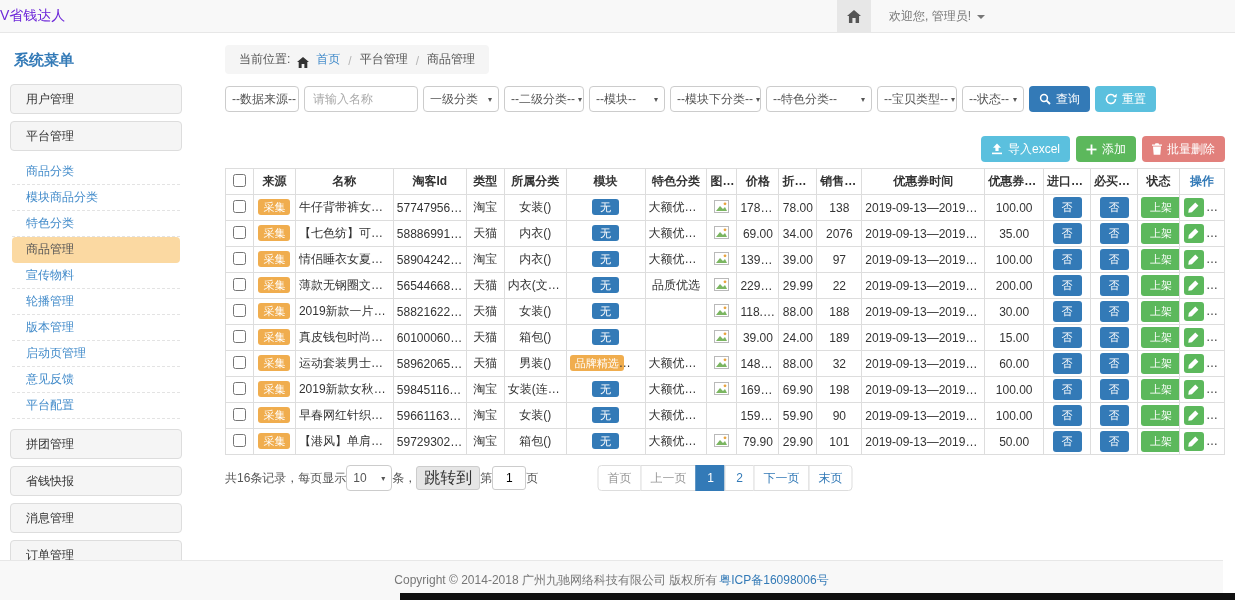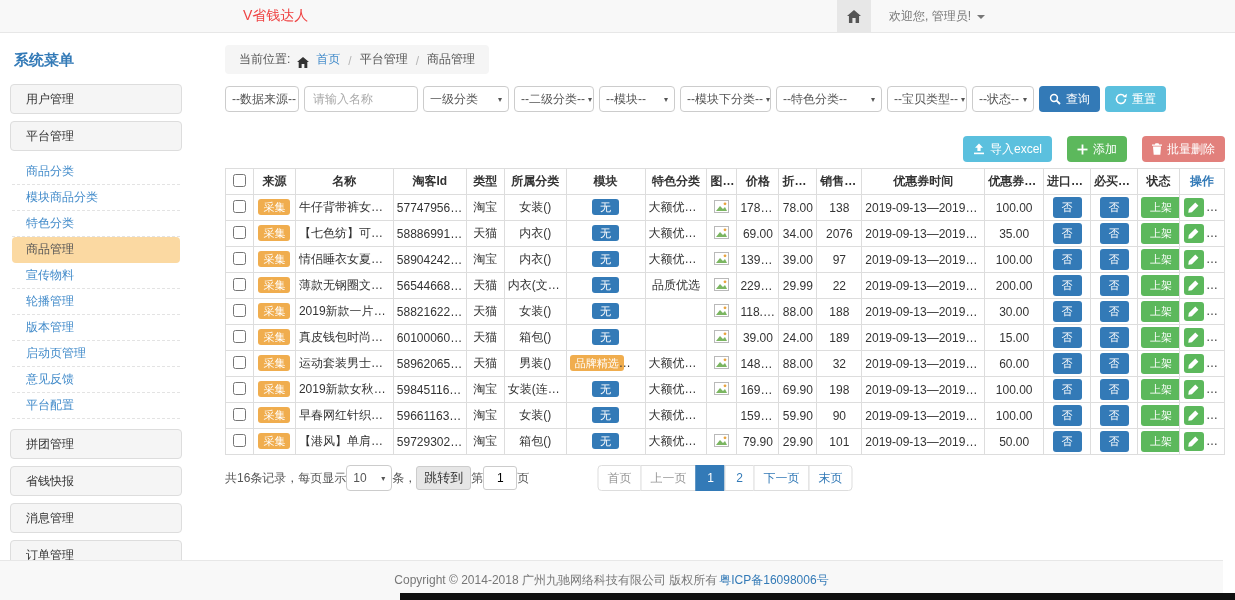--- a/index.html
+++ b/index.html
@@ -1,21 +1,21 @@
 <!DOCTYPE html>
 <html><head>
 <meta charset="utf-8">
 <style>
   *{box-sizing:border-box;margin:0;padding:0}
   html,body{width:1235px;height:600px;overflow:hidden}
   body{font-family:"Liberation Sans","DejaVu Sans",sans-serif;font-size:12px;color:#333;background:#fff;position:relative}
 
   
   .topbar{height:33px;background:#f8f8f8;border-bottom:1px solid #e7e7e7;display:flex;align-items:center;justify-content:space-between}
-  .brand{margin-left:243px;color:#ef4444;font-size:14px}
+  .brand{color:#6d28d9;font-size:14px}
   .top-right{display:flex;align-items:center;height:100%;margin-right:240px}
   .home-btn{width:34px;height:100%;background:#e7e7e7;display:flex;align-items:center;justify-content:center;color:#555;cursor:pointer}
   .user-menu{padding:0 10px 0 18px;color:#777;display:flex;gap:6px;align-items:center;cursor:pointer}
   .caret{width:0;height:0;border-left:4px solid transparent;border-right:4px solid transparent;border-top:4px solid #777;margin-top:2px}
 
   .layout{display:flex;height:527px}
   
   aside{width:190px;flex:none;padding:12px 0 0 10px;overflow:hidden}
   .side-title{color:#337ab7;font-size:15px;font-weight:bold;padding:6px 4px 14px}
   .side-group{height:30px;display:flex;align-items:center;padding-left:15px;background:#f5f5f5;border:1px solid #ddd;border-radius:4px;margin-bottom:7px;color:#333;cursor:pointer;width:172px}
@@ -26,60 +26,60 @@
   
   main{flex:1;padding:12px 10px 0 35px}
   .breadcrumb{display:inline-flex;gap:7px;align-items:flex-end;background:#f5f5f5;border-radius:4px;padding:6px 14px;color:#555;margin-bottom:12px}
   .breadcrumb .link{color:#428bca;cursor:pointer}
   .breadcrumb .sep{color:#b5b5b5;padding:0 1px}
   .breadcrumb .crumb-home{color:#333;display:flex;align-items:center}
 
   .filters{display:flex;gap:5px;margin-bottom:24px;align-items:center}
   .filters>:nth-child(1){width:74px}
   .filters>:nth-child(2){width:114px}
-  .filters>:nth-child(3){width:86px}
+  .filters>:nth-child(3){width:76px}
   .filters>:nth-child(4){width:80px}
   .filters>:nth-child(5){width:76px}
   .filters>:nth-child(6){width:91px}
   .filters>:nth-child(7){width:106px}
   .filters>:nth-child(8){width:80px}
   .filters>:nth-child(9){width:62px}
   .sel{display:flex;justify-content:space-between;align-items:center;height:26px;border:1px solid #ccc;border-radius:4px;background:#fff;padding:0 6px;color:#555;cursor:pointer;white-space:nowrap;overflow:hidden}
   .sel .arrow{font-size:8px;color:#555;margin-left:3px}
   .txt-input{height:26px;border:1px solid #ccc;border-radius:4px;padding:0 8px;font-family:inherit;font-size:12px;color:#555}
   .txt-input::placeholder{color:#aaa}
 
   .btn{height:26px;border:none;border-radius:4px;color:#fff;font-size:12px;padding:0 10px;display:inline-flex;align-items:center;gap:5px;cursor:pointer;font-family:inherit;white-space:nowrap}
   .btn-primary{background:#337ab7}
   .btn-info{background:#5bc0de}
   .btn-success{background:#5cb85c}
   .btn-danger-soft{background:#e2807c}
 
-  .toolbar{display:flex;justify-content:flex-end;gap:15px;margin-bottom:6px}
+  .toolbar{display:flex;justify-content:flex-end;gap:6px;margin-bottom:6px}
 
   table{width:100%;border-collapse:collapse;table-layout:fixed}
   th,td{border:1px solid #ddd;height:26px;text-align:center;padding:2px 3px;overflow:hidden;white-space:nowrap;text-overflow:ellipsis}
   th{font-weight:bold;color:#333}
   th.op-col{color:#337ab7}
   td.c-name{color:#333}
   .badge-orange{background:#f0ad4e;color:#fff;border-radius:3px;padding:2px 5px;font-size:11px}
   .badge-blue{background:#337ab7;color:#fff;border-radius:3px;padding:2px 8px;font-size:11px}
   .pill{border:none;border-radius:3px;color:#fff;font-size:11px;padding:3px 9px;cursor:pointer;font-family:inherit}
   .pill-blue{background:#337ab7}
   .pill-green{background:#5cb85c}
   .op-btn{width:20px;height:19px;border:none;border-radius:3px;display:inline-flex;align-items:center;justify-content:center;cursor:pointer;margin:0 1px;vertical-align:middle}
   .op-edit{background:#5cb85c}
   .op-del{background:#d9534f}
   input[type=checkbox]{width:13px;height:13px;cursor:pointer}
   .mod-txt{margin-left:3px}
 
   .pager-bar{display:flex;align-items:center;margin-top:10px;color:#555;position:relative}
   .pager-left{display:flex;align-items:center;}
   .size-sel{width:46px}
-  .jump-btn{height:24px;background:#e6e6e6;border:1px solid #ccc;border-radius:3px;padding:0 7px;color:#333;cursor:pointer;font-family:inherit;font-size:13px}
+  .jump-btn{height:24px;background:#e6e6e6;border:1px solid #ccc;border-radius:3px;padding:0 7px;color:#333;cursor:pointer;font-family:inherit;font-size:16px}
   .jump-input{width:34px;height:24px;border:1px solid #ccc;border-radius:3px;text-align:center;font-family:inherit;font-size:12px}
   .pages{position:absolute;left:50%;transform:translateX(-50%);display:flex}
   .page-btn{min-width:30px;height:26px;border:1px solid #ddd;background:#fff;color:#337ab7;display:inline-flex;align-items:center;justify-content:center;padding:0 9px;margin-left:-1px;cursor:pointer;font-family:inherit;font-size:12px}
   .page-btn:first-child{border-radius:4px 0 0 4px;margin-left:0}
   .page-btn:last-child{border-radius:0 4px 4px 0}
   .page-btn.disabled{color:#999}
   .page-btn.active{background:#337ab7;border-color:#337ab7;color:#fff}
 
   footer{position:absolute;left:0;right:12px;bottom:0;height:40px;background:#f8f8f8;border-top:1px solid #e7e7e7;display:flex;align-items:center;justify-content:center;color:#777;z-index:4}
   footer .icp-link{color:#337ab7;cursor:pointer;margin-left:2px}

